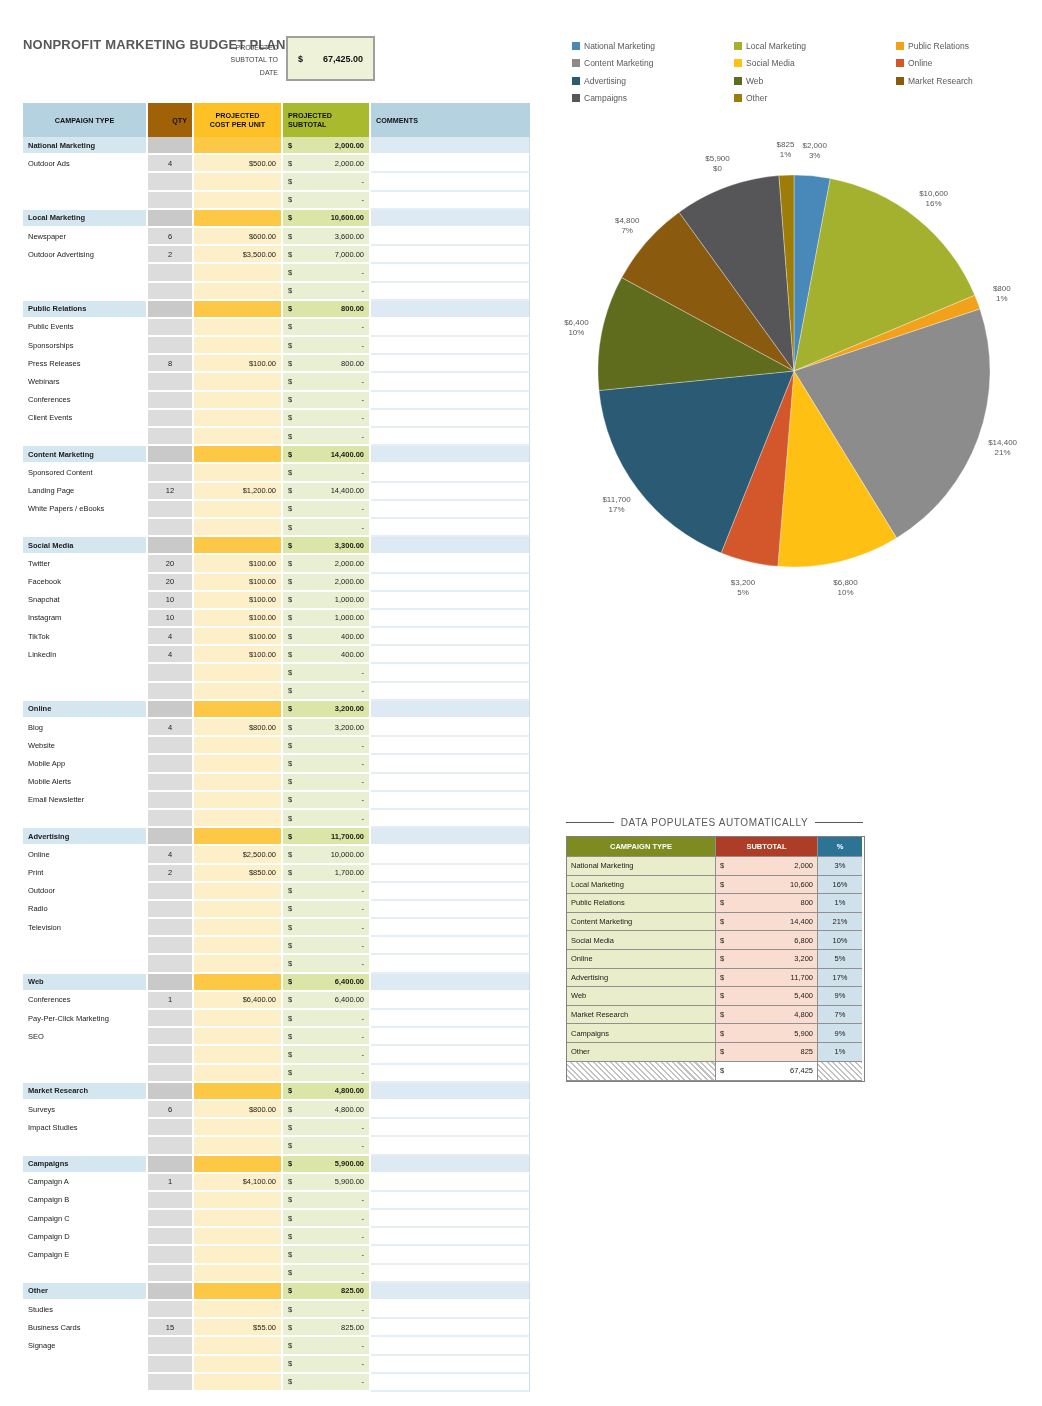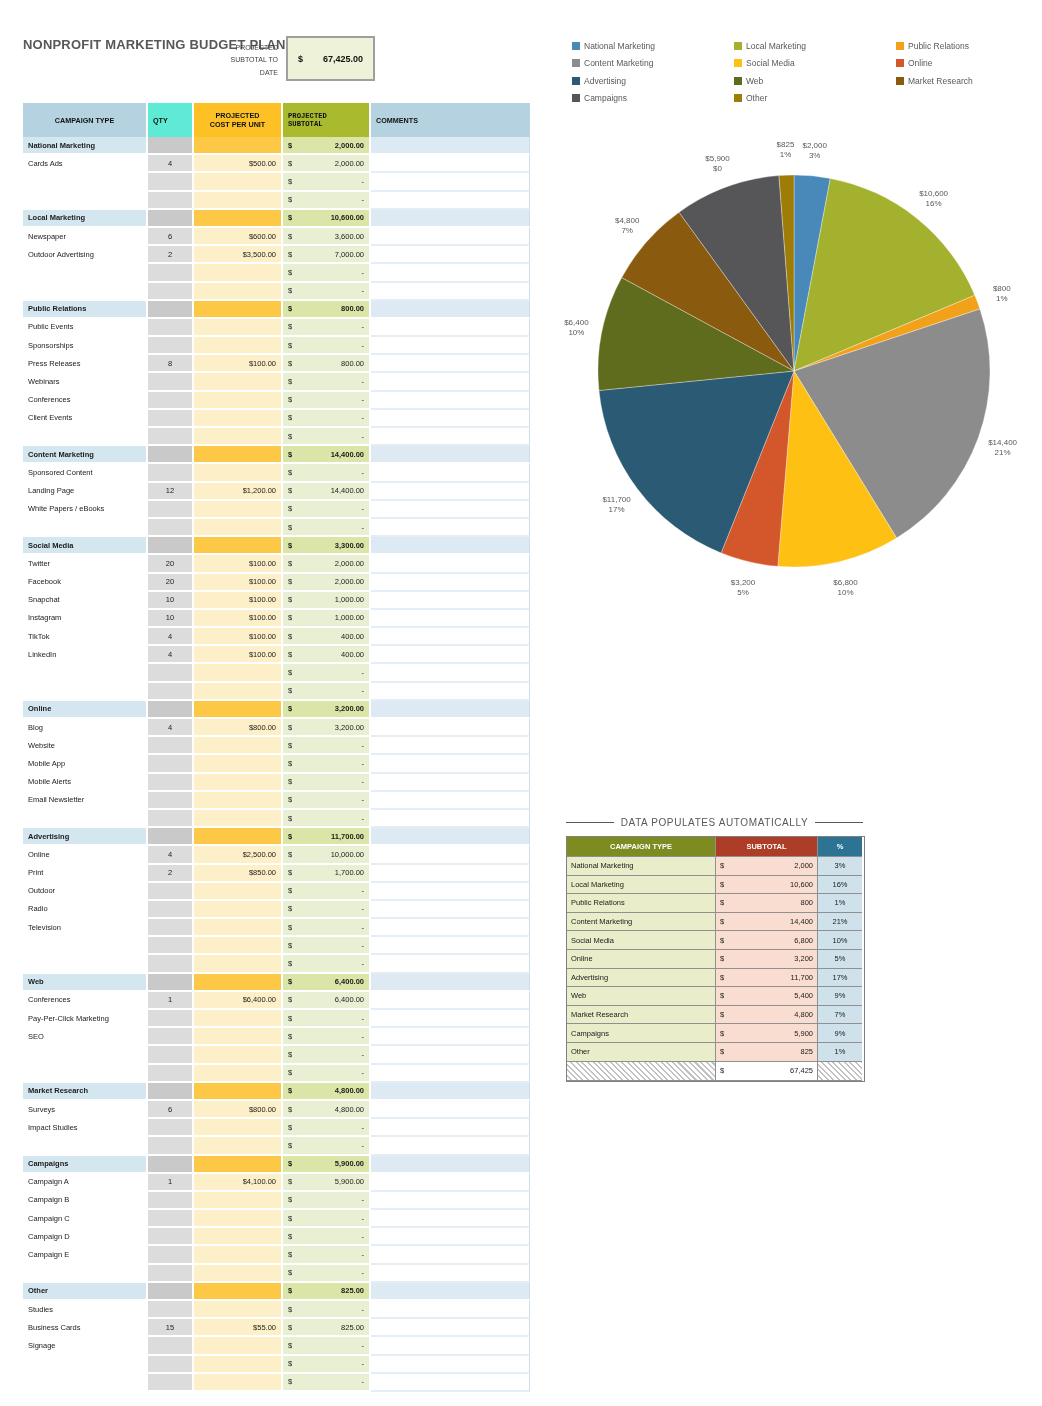--- a/index.html
+++ b/index.html
@@ -18,25 +18,25 @@
             display:flex;align-items:center;justify-content:space-between;
             padding:0 10px;font-size:9px;font-weight:bold;color:#111;}
 
   
   .bt{position:absolute;left:23px;top:103px;width:507px;}
   .bt-header,.bt-row{display:grid;grid-template-columns:125px 46px 89px 88px 159px;}
   .bt-header{height:34px;}
   .hcell{box-sizing:border-box;display:flex;align-items:center;font-size:7.2px;
          font-weight:bold;color:#111;padding:0 5px;border-right:2px solid #fff;}
   .h-campaign{background:#b5d2e1;justify-content:center;text-align:center;}
-  .h-qty{background:#5eead4;justify-content:flex-start;}
+  .h-qty{background:#a16207;justify-content:flex-end;}
   .h-cost{background:#fdc125;justify-content:center;text-align:center;}
   .h-cost span{display:inline-block;max-width:62px;}
   .h-sub{background:#a9ba2e;}
-  .h-sub span{display:inline-block;max-width:52px;font-family:Liberation Mono, monospace;}
+  .h-sub span{display:inline-block;max-width:52px;}
   .h-com{background:#b5d2e1;border-right:none;align-items:center;}
 
   .bt-row{height:18.2px;}
   .cell{box-sizing:border-box;display:flex;align-items:center;font-size:7.5px;
         color:#1b1b1b;padding:0 5px;border-right:2px solid #fff;
         border-bottom:2px solid #fff;overflow:hidden;white-space:nowrap;}
   .c-qty{justify-content:center;}
   .c-cost{justify-content:flex-end;}
   .c-sub{justify-content:space-between;}
   .c-com{border-right:1.5px solid #cfdde8;border-bottom:2px solid #e6eef5;}
@@ -122,21 +122,21 @@
           <div class="cell c-label">National Marketing</div>
           <div class="cell c-qty"></div>
           <div class="cell c-cost"></div>
           <div class="cell c-sub">
             <span>$</span>
             <span>2,000.00</span>
           </div>
           <div class="cell c-com"></div>
         </div>
         <div class="bt-row item">
-          <div class="cell c-label">Cards Ads</div>
+          <div class="cell c-label">Outdoor Ads</div>
           <div class="cell c-qty">4</div>
           <div class="cell c-cost">$500.00</div>
           <div class="cell c-sub">
             <span>$</span>
             <span>2,000.00</span>
           </div>
           <div class="cell c-com"></div>
         </div>
         <div class="bt-row item">
           <div class="cell c-label"></div>

